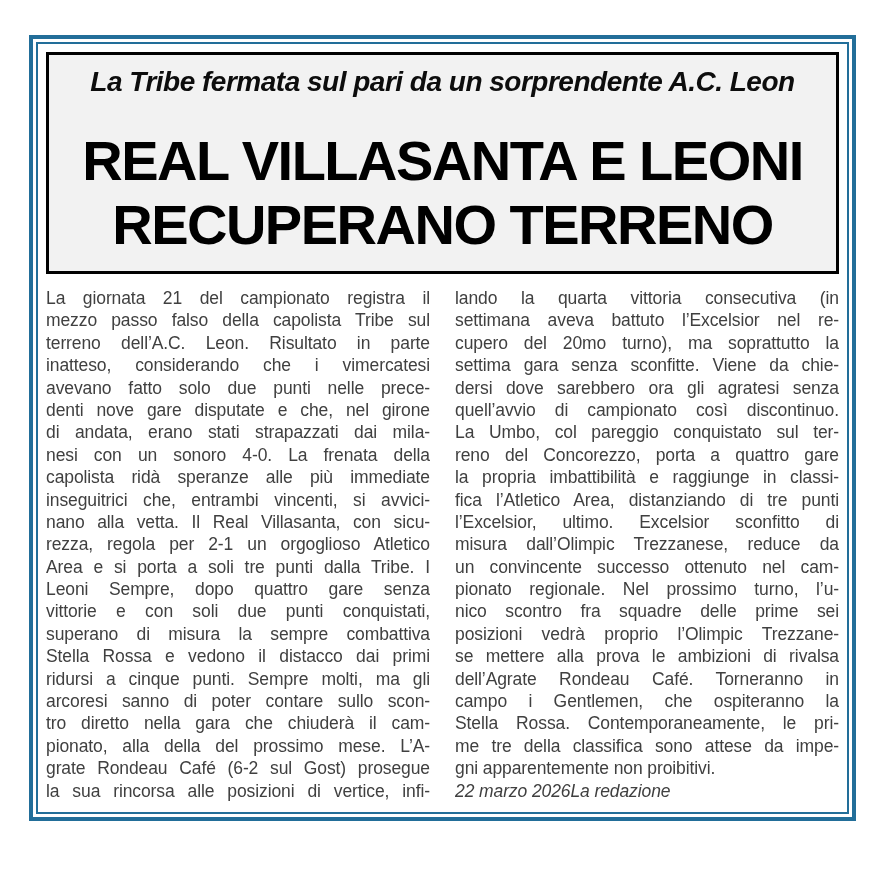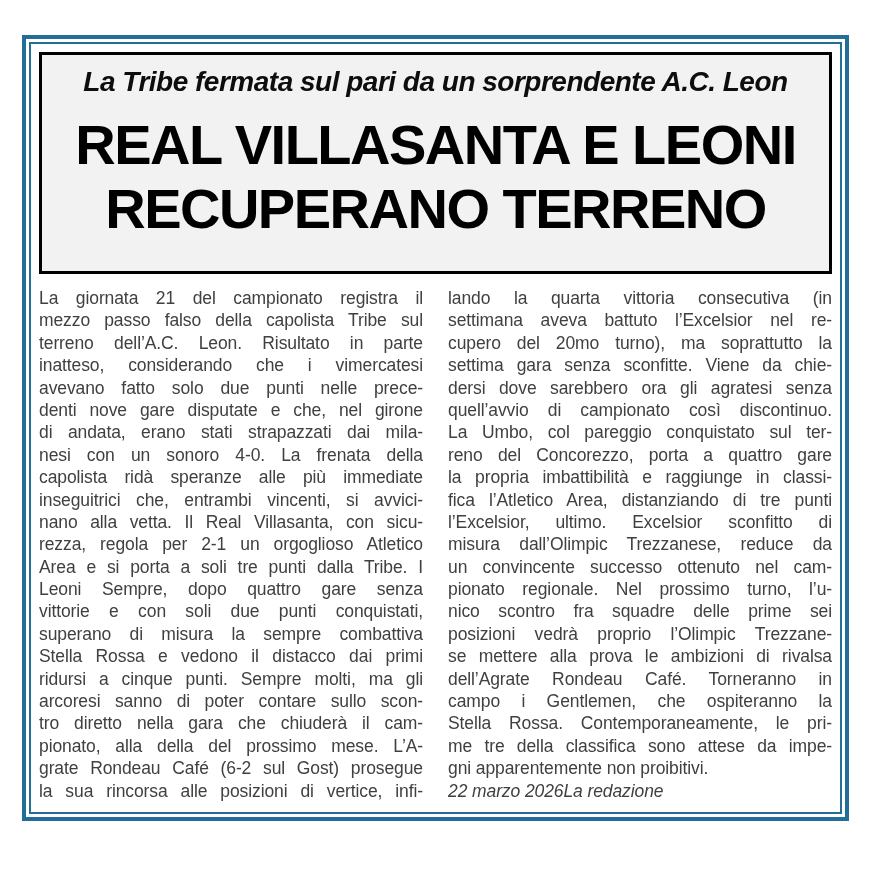--- a/index.html
+++ b/index.html
@@ -12,21 +12,21 @@
   .page {
     position: relative;
     width: 886px;
     height: 886px;
     background: #ffffff;
     overflow: hidden;
   }
   
   .frame-outer {
     position: absolute;
-    left: 22px;
+    left: 29px;
     top: 35px;
     width: 827px;
     height: 786px;
     border: 4px solid #226E99;
     padding: 3px;
     box-sizing: border-box;
     background: #ffffff;
   }
   .frame-inner {
     width: 100%;
@@ -49,21 +49,21 @@
   .kicker {
     font-size: 28px;
     font-weight: bold;
     font-style: italic;
     letter-spacing: -0.5px;
     line-height: 38px;
     color: #0d0d0d;
     white-space: nowrap;
   }
   .headline {
-    margin-top: 12px;
+    margin-top: 28px;
     color: #000000;
   }
   .headline-line {
     font-size: 56px;
     font-weight: bold;
     letter-spacing: -1.5px;
     line-height: 64px;
     white-space: nowrap;
   }
   

